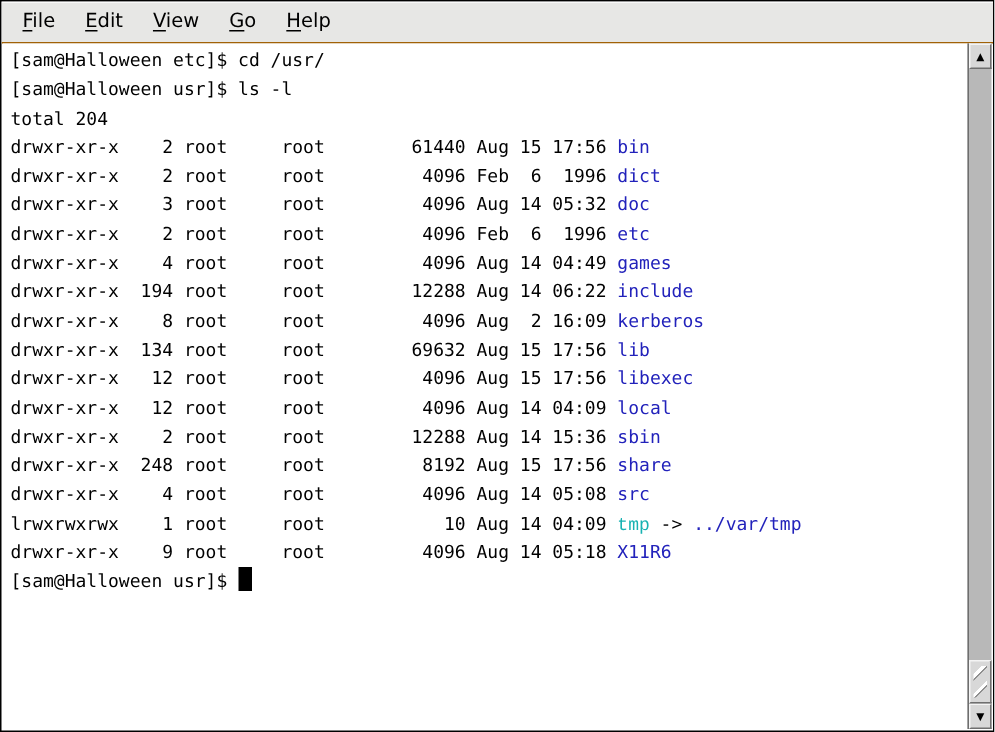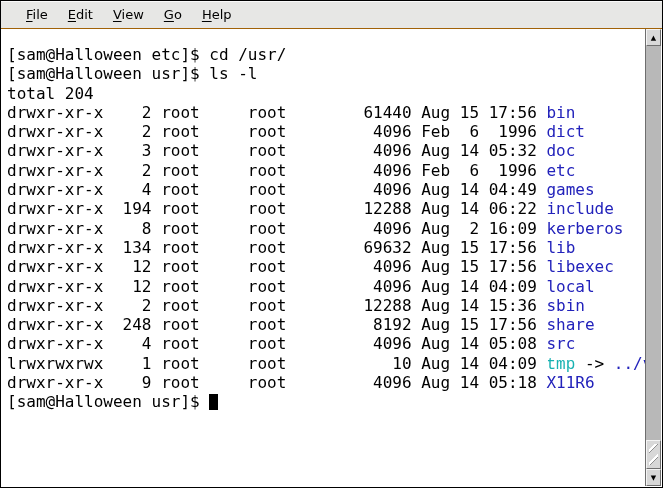--- a/index.html
+++ b/index.html
@@ -1,28 +1,28 @@
 <!DOCTYPE html>
 <html style="--dir-color: #2222bb; --symlink-color: #18b2b2; --trough-color: #b8b8b8; --face-color: #d8d8d8;"><head>
 <meta charset="utf-8">
 <style>
   html,body{margin:0;padding:0;background:#ffffff;}
   #stage{position:relative;width:663px;height:488px;font-family:"DejaVu Sans",sans-serif;}
   .window{position:absolute;inset:0;border:1px solid #000;box-sizing:border-box;background:#fff;overflow:hidden;}
   
   .menubar{position:absolute;top:0;left:0;right:0;height:27px;background:#e7e7e5;
            border-bottom:1px solid #a16207;box-shadow:inset 0 1px 0 #fafafa;
-           display:flex;align-items:center;padding-left:15px;font-size:13px;color:#000;}
+           display:flex;align-items:center;padding-left:4px;font-size:13px;color:#000;}
   .menu-item{padding:5px 10px;cursor:default;}
   .accel{text-decoration:underline;text-underline-offset:2px;}
   
   .screen{position:absolute;top:28px;left:1px;right:17px;bottom:1px;background:#fff;
           font-family:"DejaVu Sans Mono","Liberation Mono",monospace;
-          font-size:16px;line-height:19.3px;color:#000;
-          white-space:pre;padding:16px 0 0 5px;overflow:hidden;cursor:text;}
+          font-size:12px;line-height:19.3px;color:#000;
+          white-space:pre;padding:2px 0 0 5px;overflow:hidden;cursor:text;}
   .term-line{height:19.3px;}
   .name-dir{color:var(--dir-color);}
   .name-symlink{color:var(--symlink-color);font-family:Liberation Mono, monospace;}
   .cursor{display:inline-block;width:9px;height:16px;background:#000;vertical-align:-3px;}
   
   .scrollbar{position:absolute;top:28px;right:1px;bottom:1px;width:16px;
              background:var(--trough-color);border-left:1px solid #6e6e6e;box-sizing:border-box;
              display:flex;flex-direction:column;}
   .sb-btn{height:17px;flex:0 0 17px;background:var(--face-color);
           border:1px solid;border-color:#f4f4f4 #6f6f6f #6f6f6f #f4f4f4;

